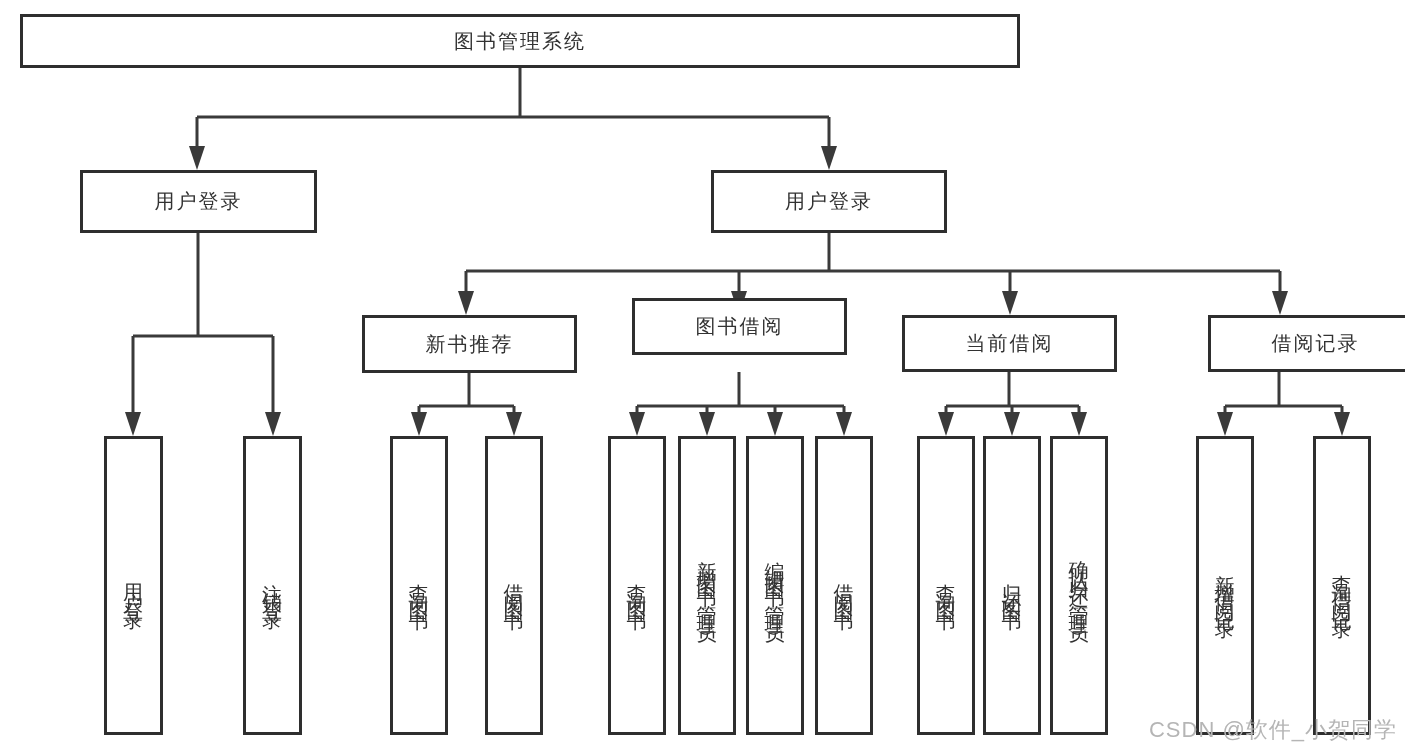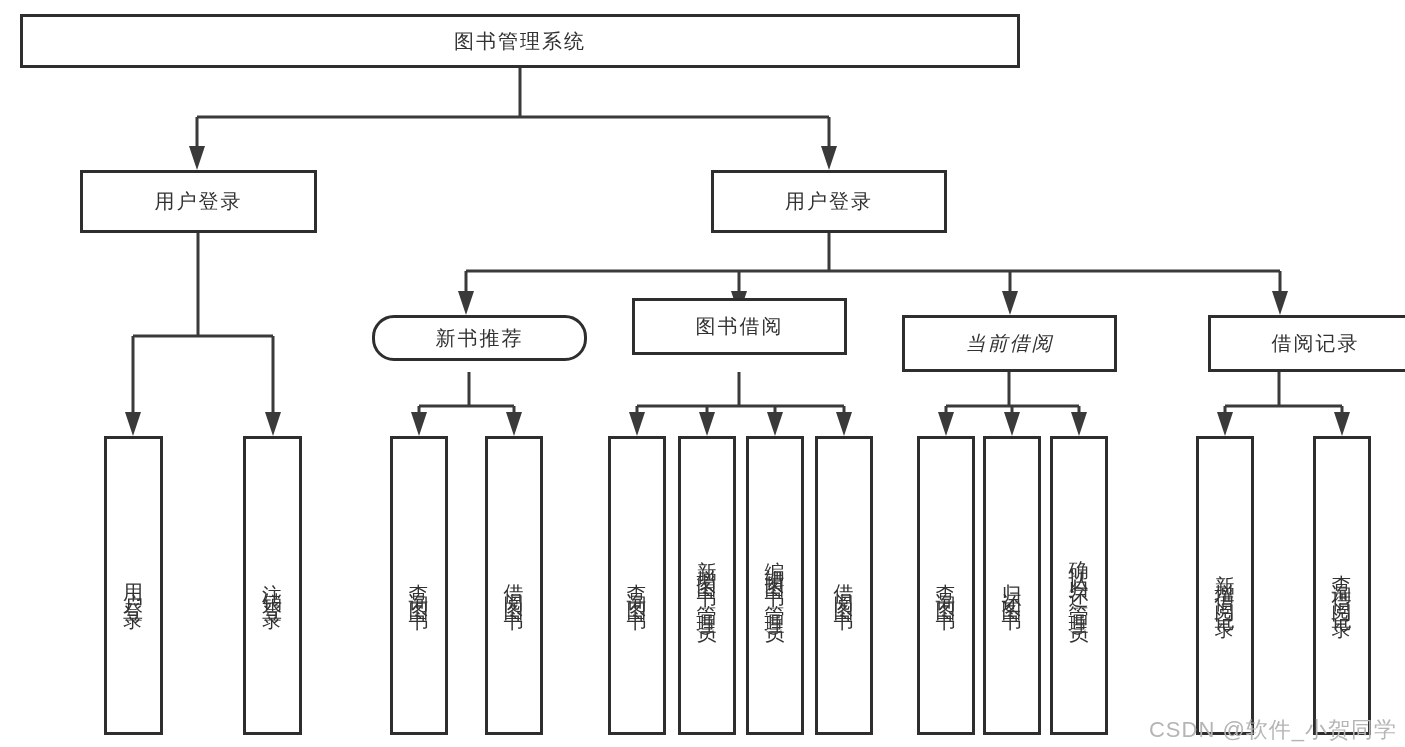--- a/index.html
+++ b/index.html
@@ -105,27 +105,27 @@
     <span class="label">图书管理系统</span>
   </div>
 
   <div class="node hbox" style="left:80px; top:170px; width:237px; height:63px;">
     <span class="label">用户登录</span>
   </div>
   <div class="node hbox" style="left:711px; top:170px; width:236px; height:63px;">
     <span class="label">用户登录</span>
   </div>
 
-  <div class="node hbox" style="left:372px; top:315px; width:215px; height:46px;border-radius:22px;">
+  <div class="node hbox" style="left:362px; top:315px; width:215px; height:58px;">
     <span class="label">新书推荐</span>
   </div>
   <div class="node hbox" style="left:632px; top:298px; width:215px; height:57px;">
     <span class="label">图书借阅</span>
   </div>
-  <div class="node hbox" style="left:902px; top:315px; width:215px; height:57px;font-style:italic;">
+  <div class="node hbox" style="left:902px; top:315px; width:215px; height:57px;">
     <span class="label">当前借阅</span>
   </div>
   <div class="node hbox" style="left:1172px; top:315px; width:215px; height:57px;margin-left:36px;">
     <span class="label">借阅记录</span>
   </div>
 
   <div class="node vbox" style="left:104px; top:436px; width:59px; height:299px;">
     <span class="label">用户登录</span>
   </div>
   <div class="node vbox" style="left:243px; top:436px; width:59px; height:299px;">

